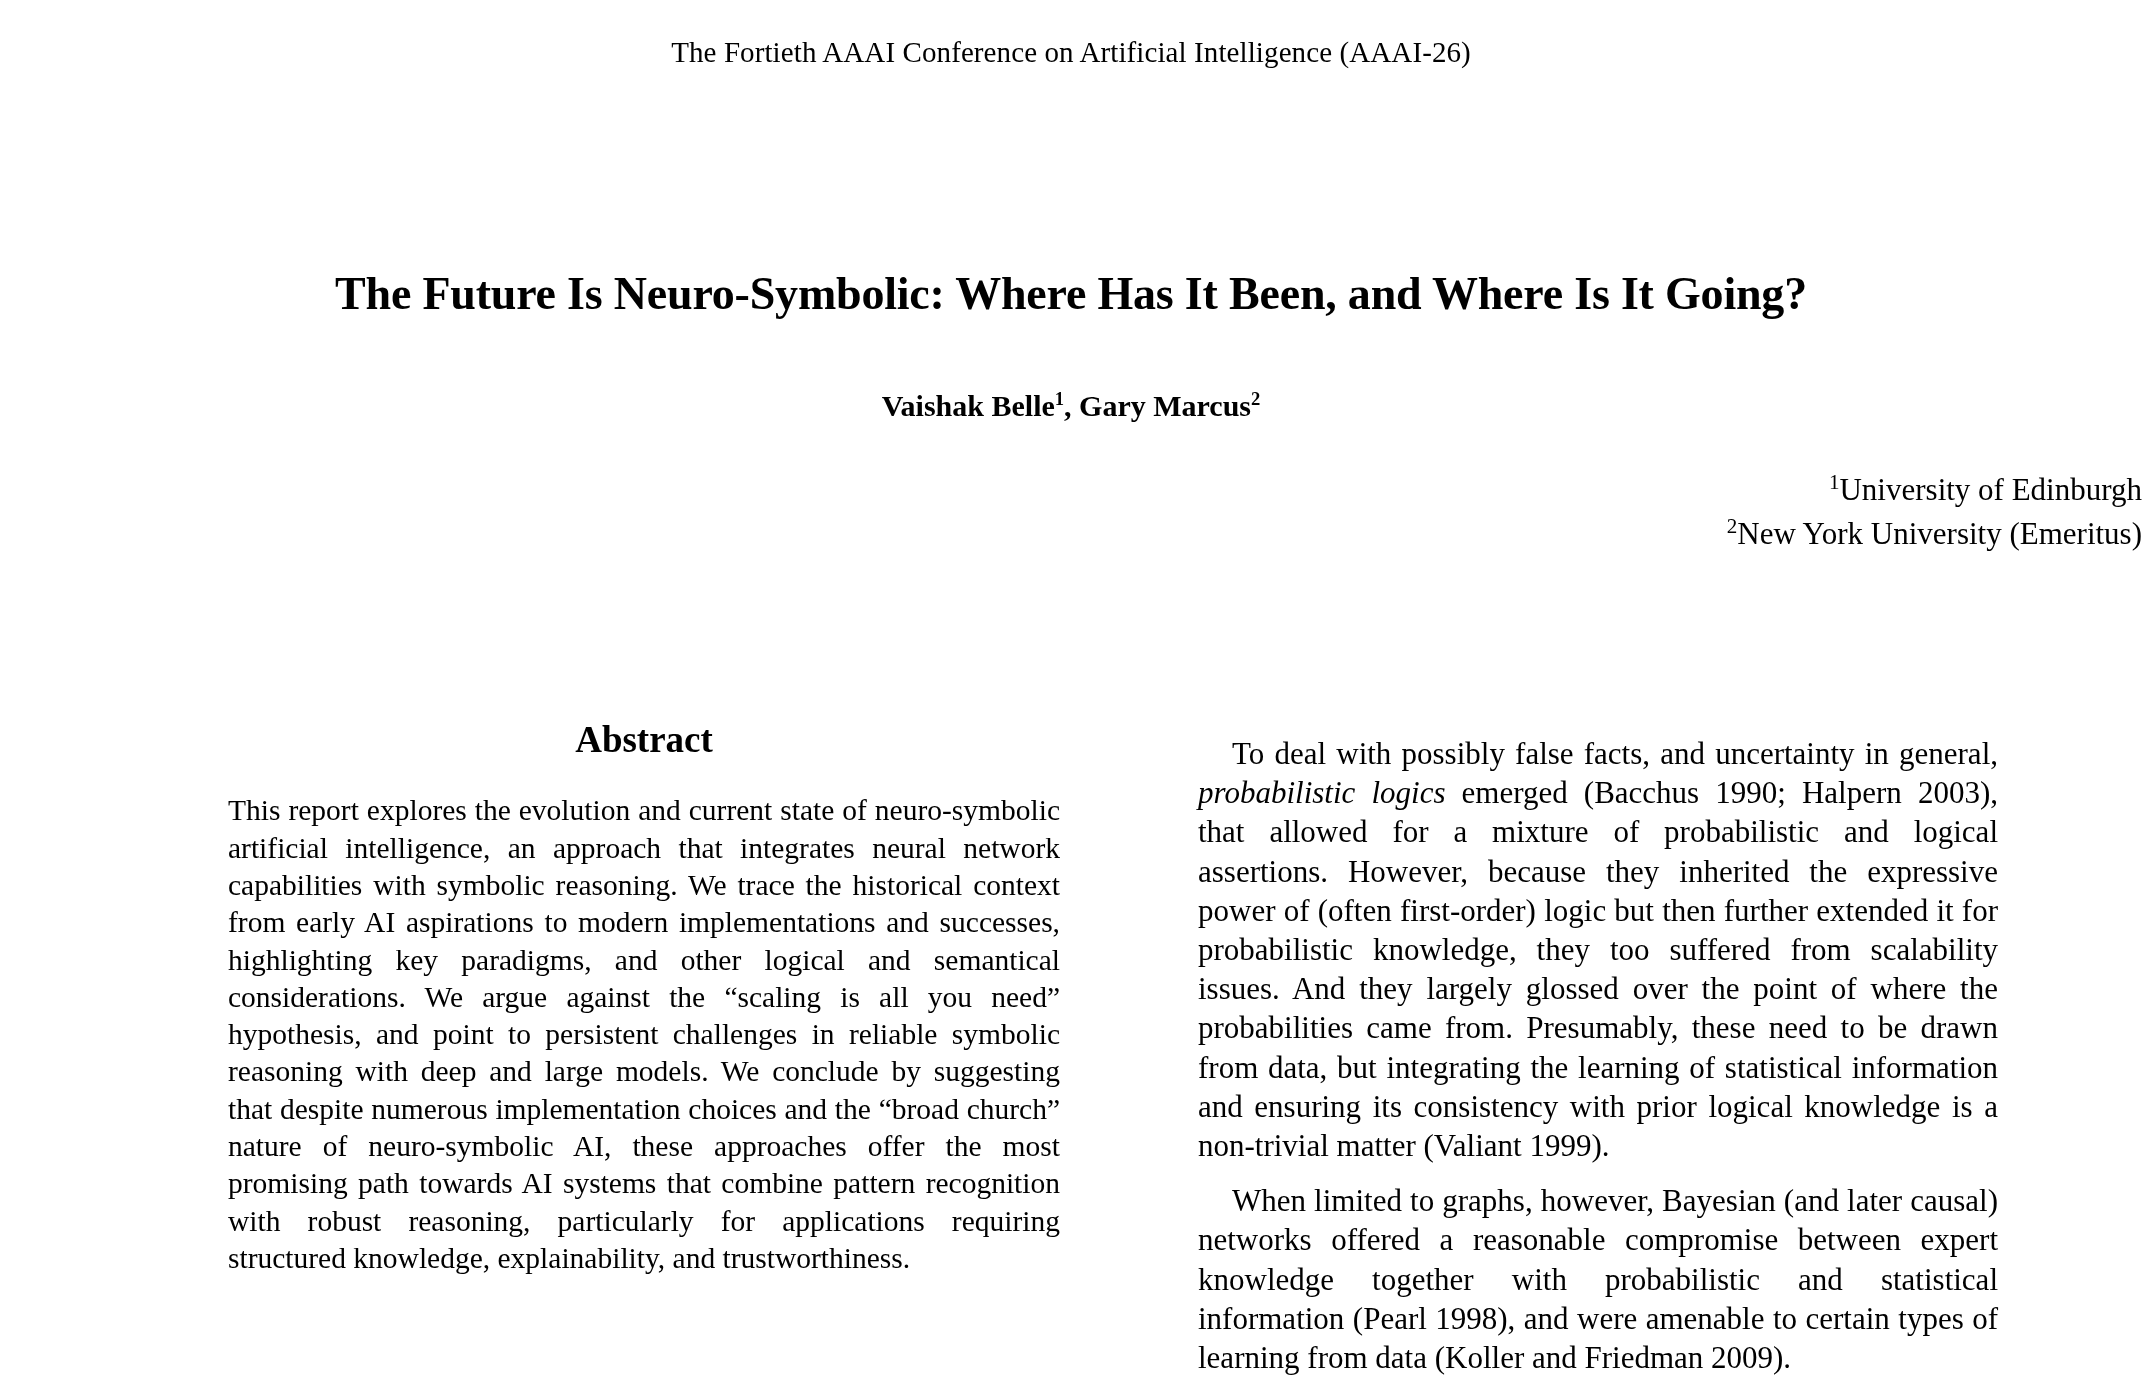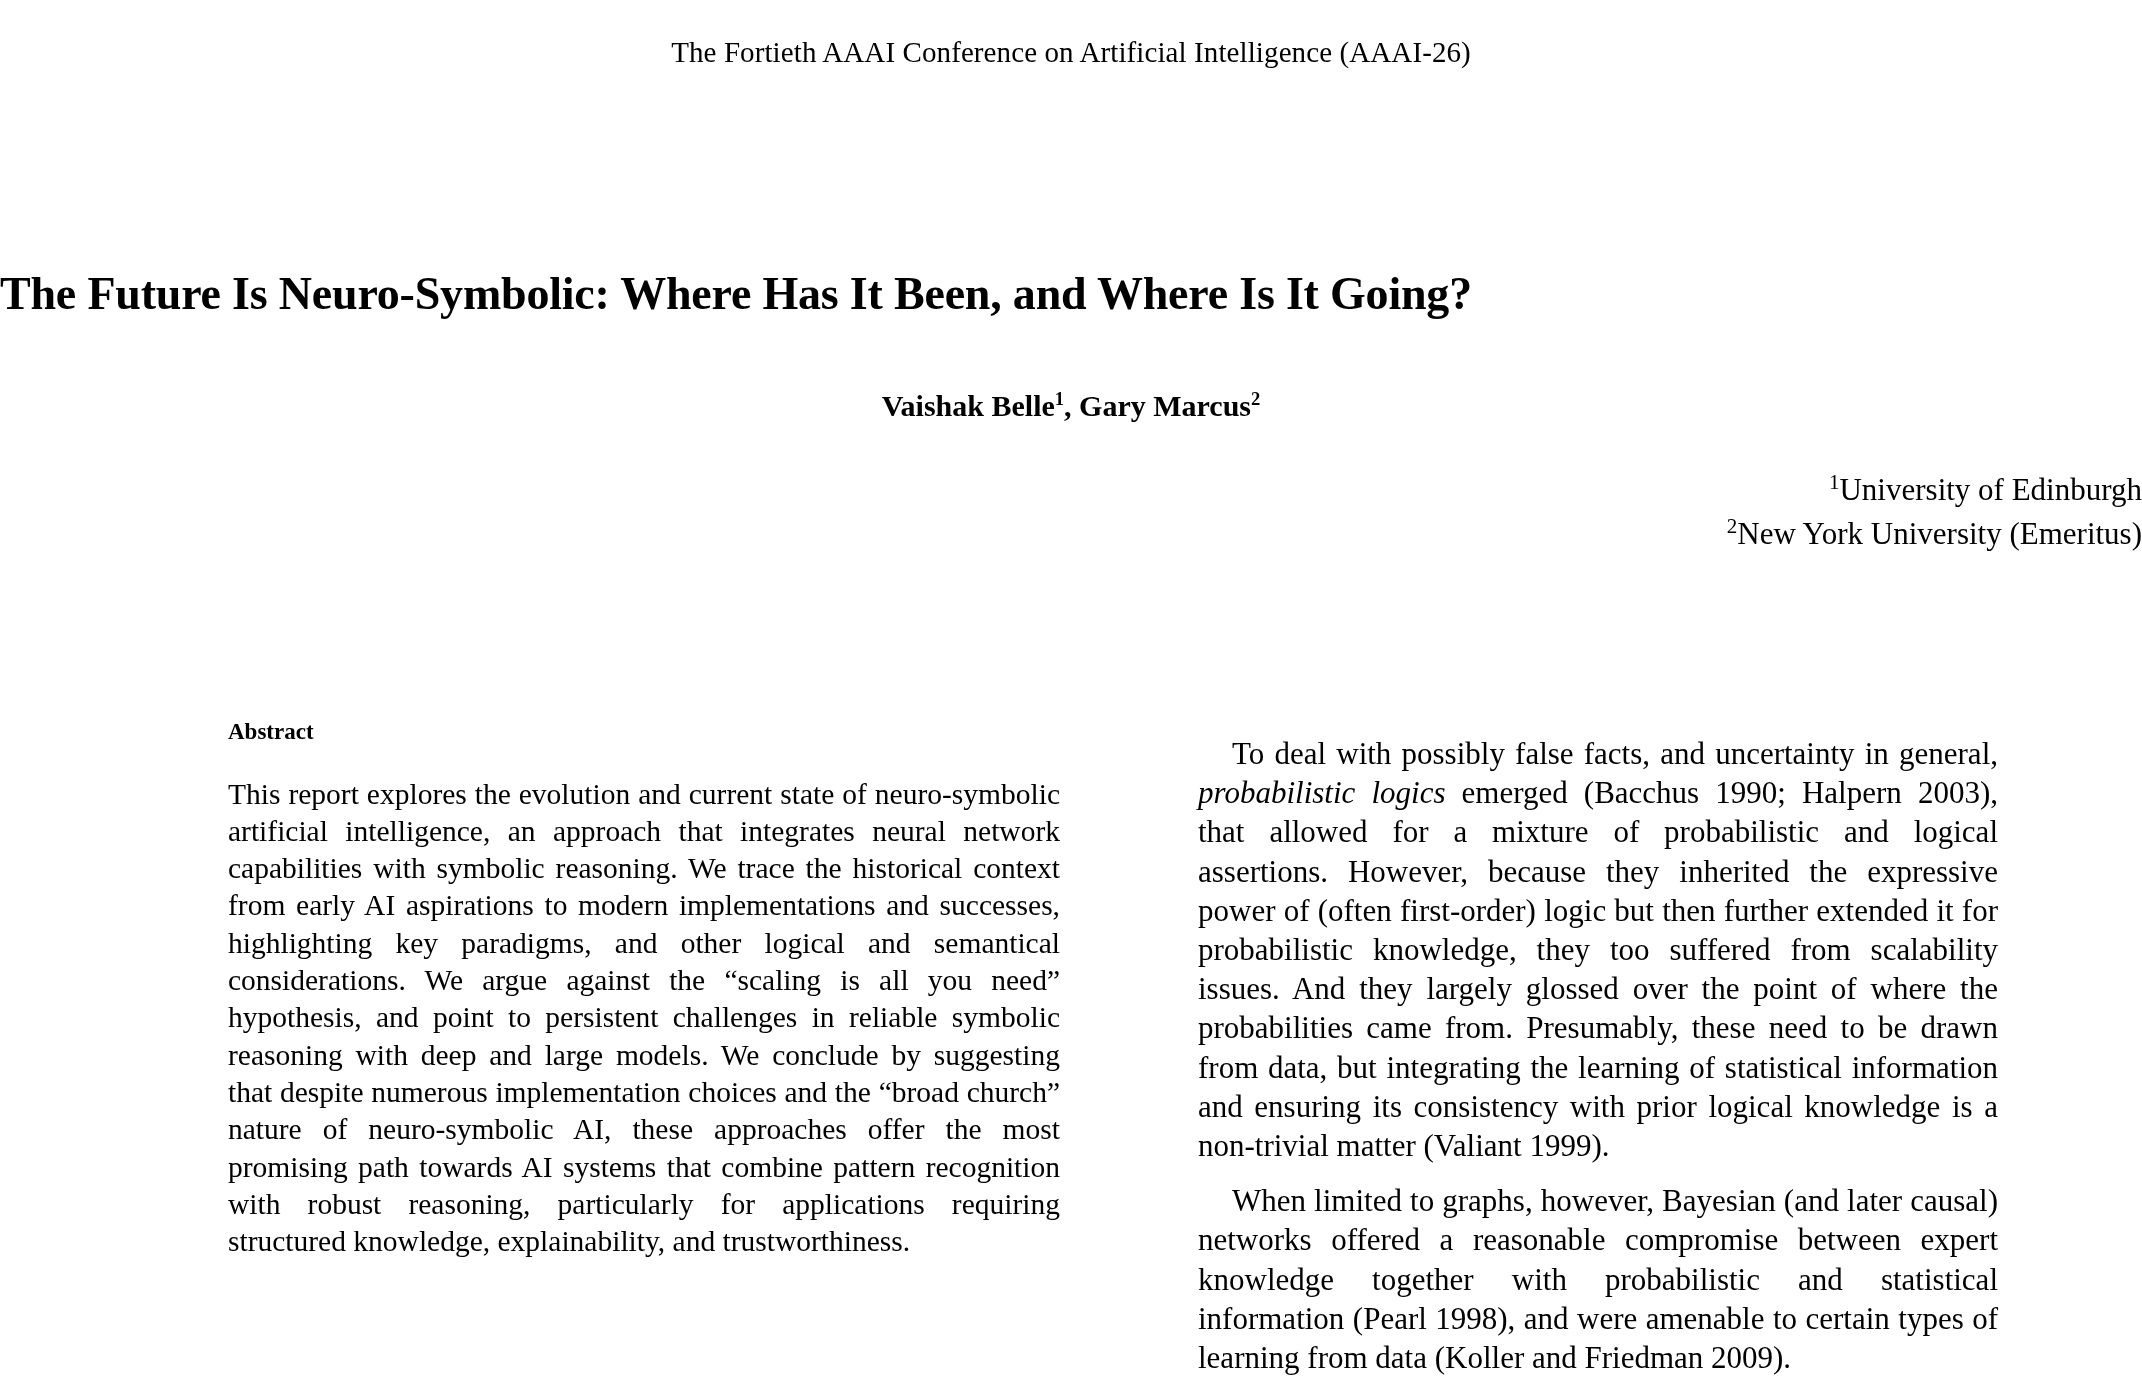--- a/index.html
+++ b/index.html
@@ -35,21 +35,21 @@
     line-height: 1.15;
     letter-spacing: 0.1px;
   }
 
   
   .title-block {
     position: absolute;
     top: 268px;
     left: 0;
     width: 2142px;
-    text-align: left;
+    text-align: center;
   }
   .paper-title {
     font-size: 46px;
     font-weight: bold;
     line-height: 1.15;
     letter-spacing: -0.2px;
   }
 
   .authors {
     position: absolute;
@@ -97,22 +97,23 @@
     position: absolute;
     top: 0;
     width: 832px;
     height: 664px;
     overflow: hidden;
   }
   .col-left  { left: 228px; }
   .col-right { left: 1182px; }
 
   .abstract-heading {
-    font-size: 23px;
+    font-size: 37px;
     font-weight: bold;
+    text-align: center;
     margin: 0 0 30px 0;
     line-height: 1.2;
   }
 
   .abstract-body {
     font-size: 29.5px;
     line-height: 37.3px;
     text-align: justify;
     text-justify: inter-word;
     margin: 0;

